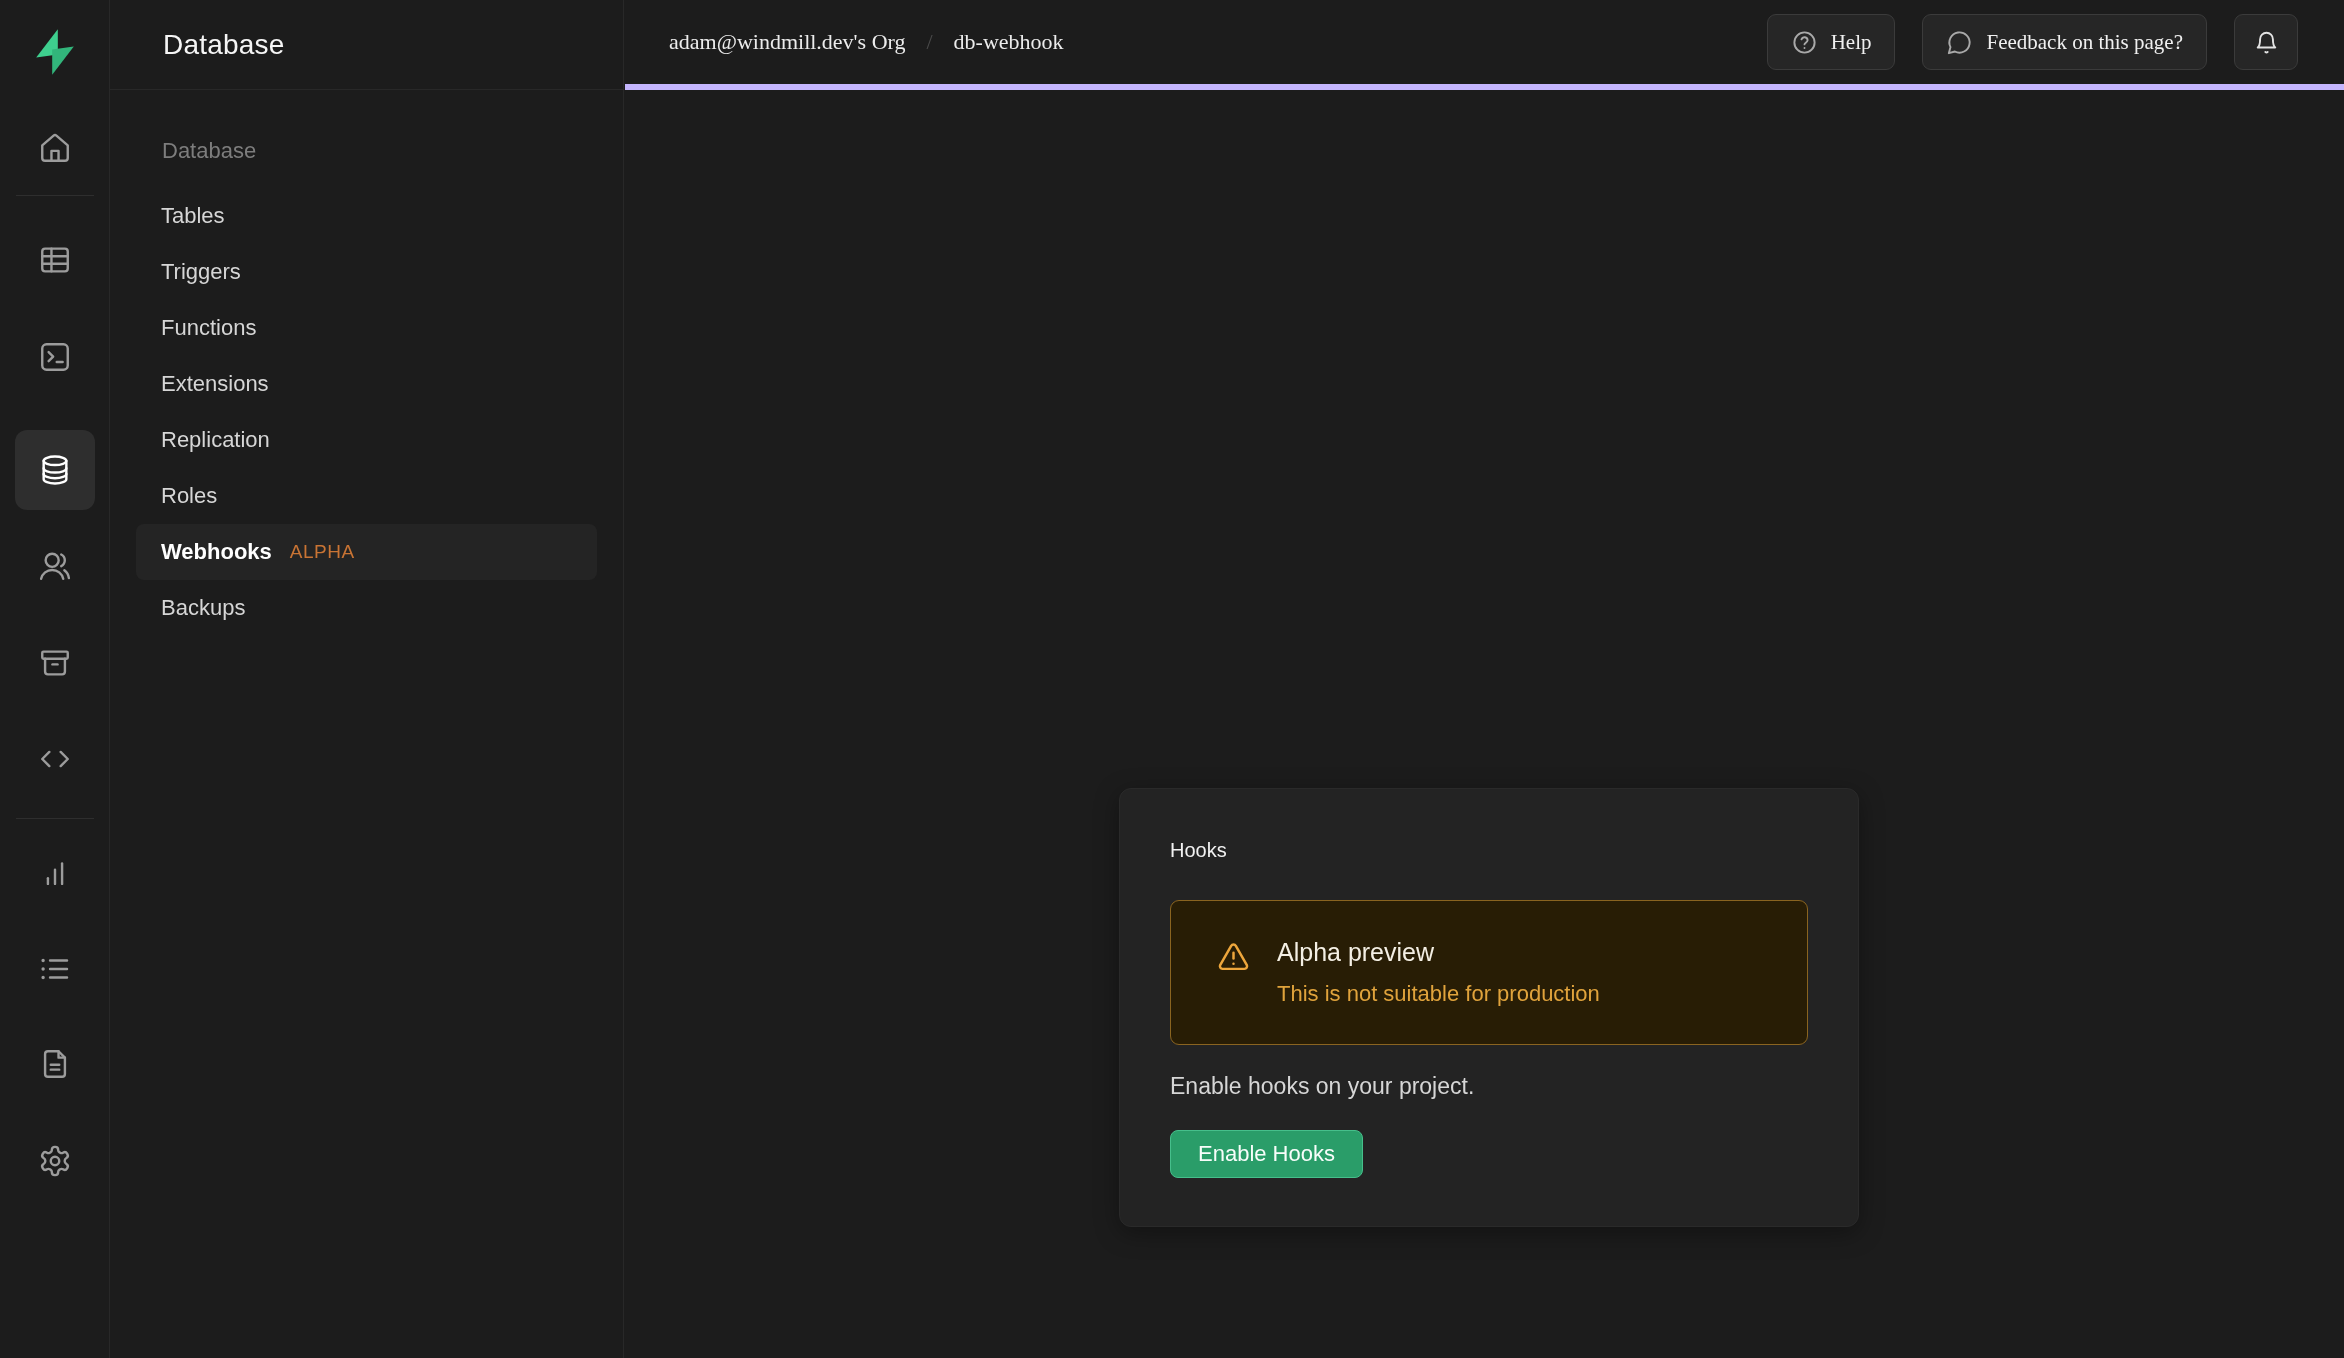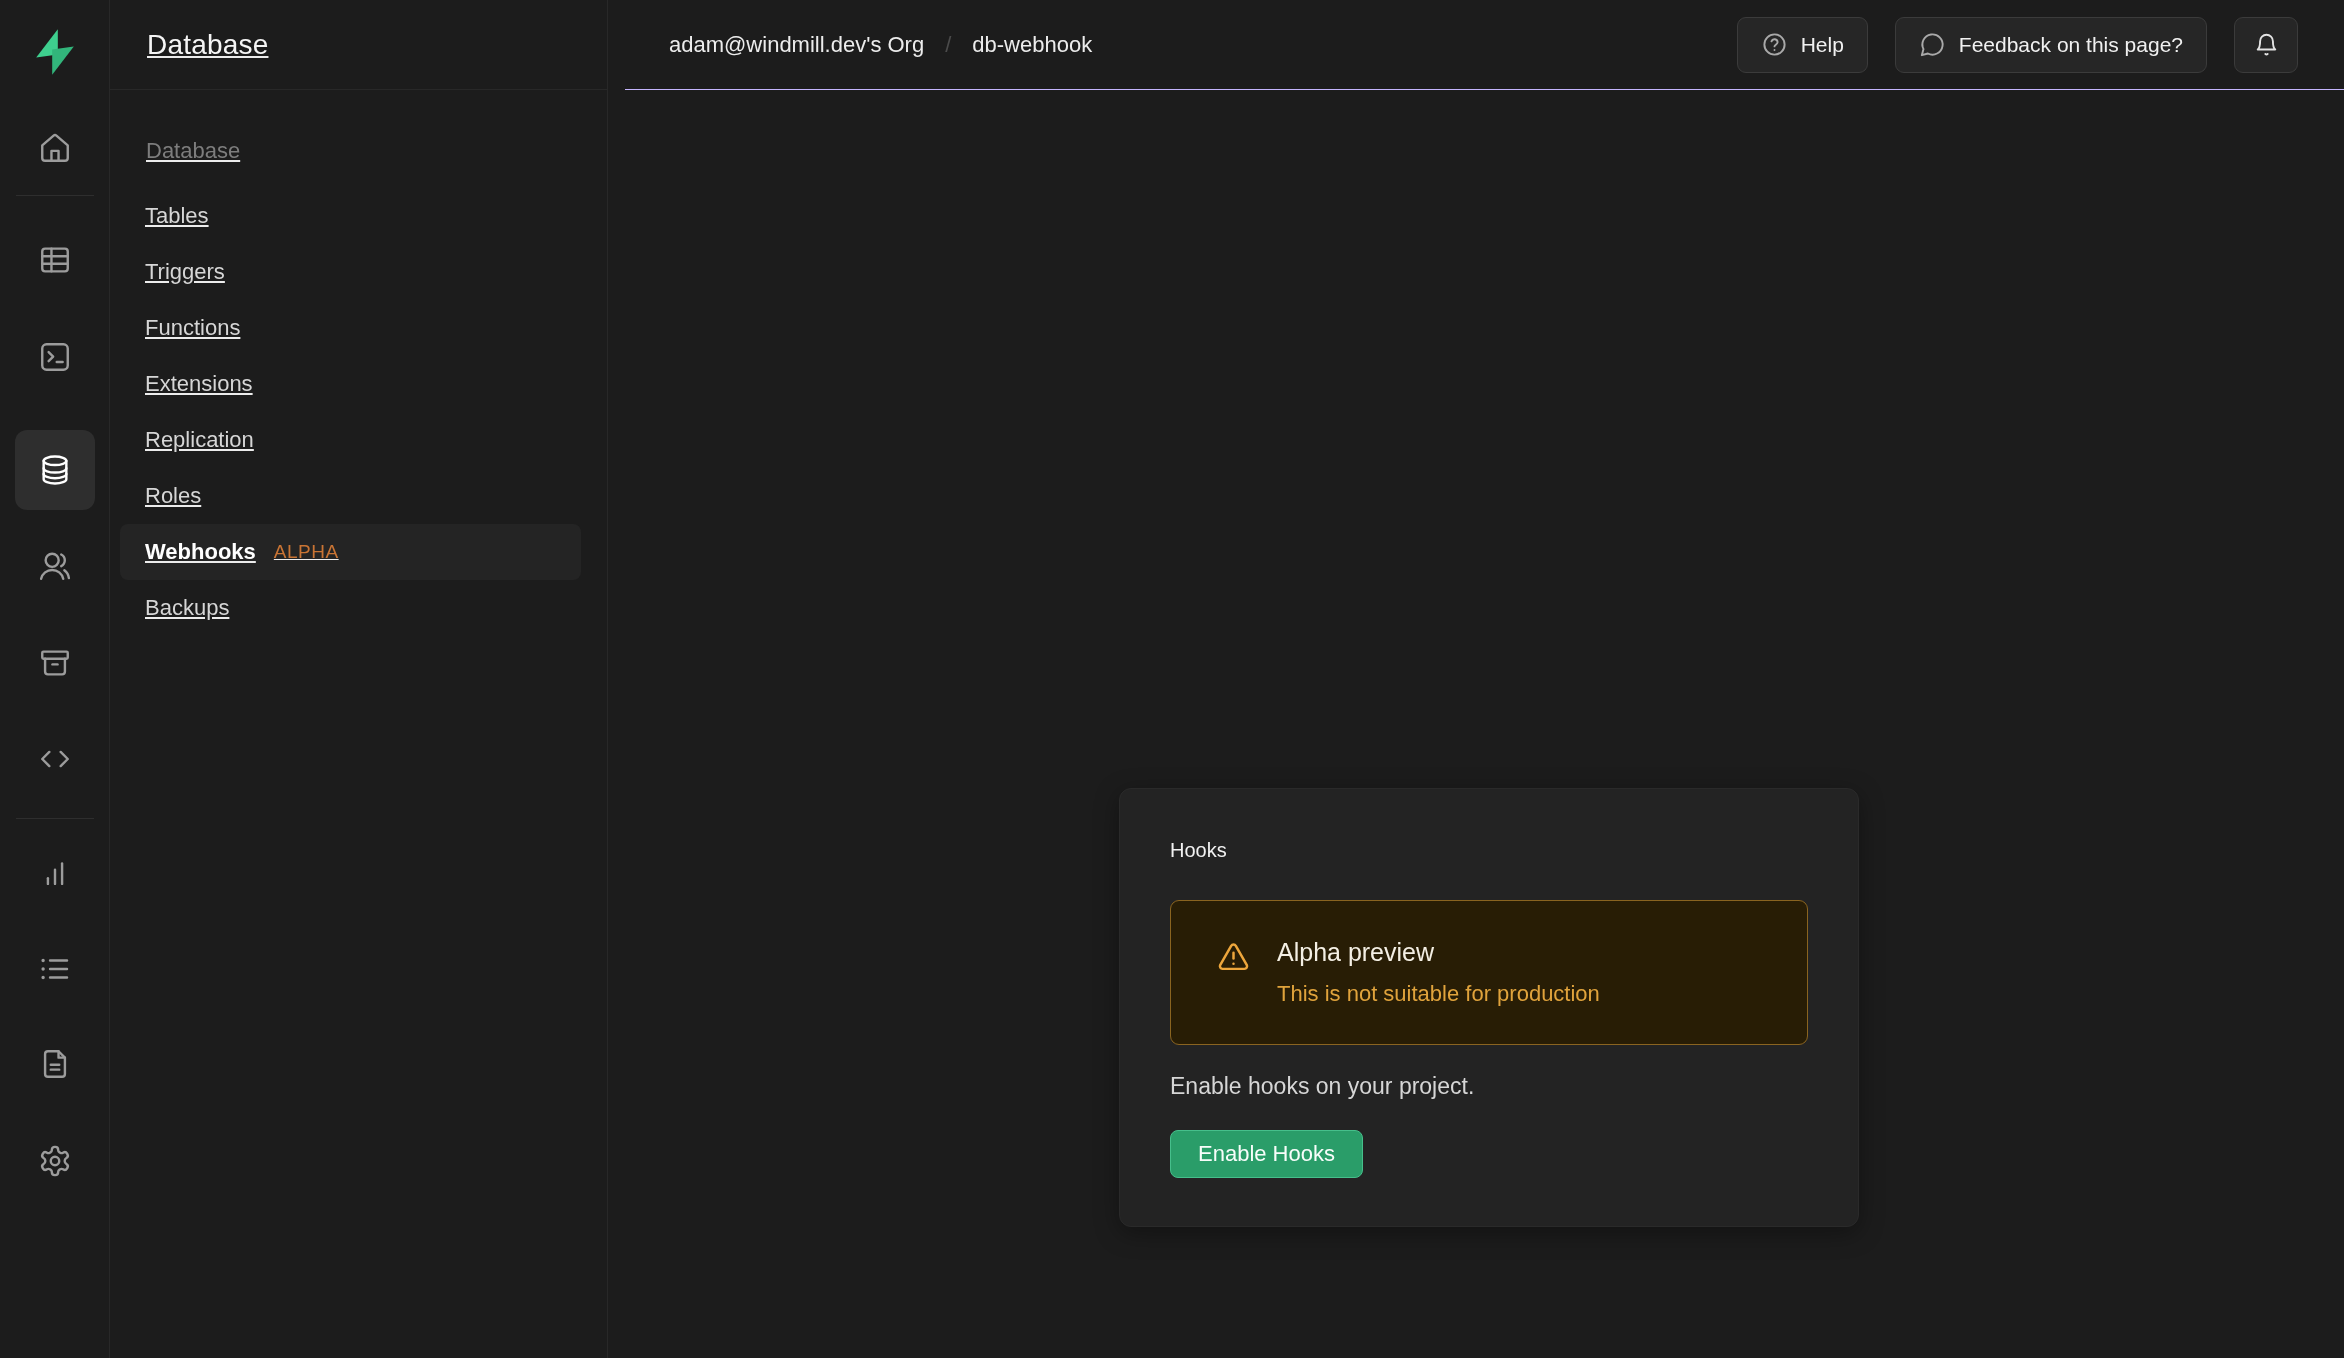--- a/index.html
+++ b/index.html
@@ -26,50 +26,50 @@
     display: flex; align-items: center; justify-content: center;
     border-radius: 12px; cursor: pointer;
   }
   .rail-btn svg { width: 34px; height: 34px; stroke: #9c9c9c; fill: none; stroke-width: 1.7; stroke-linecap: round; stroke-linejoin: round; }
   .rail-btn.active { background: #2e2e2e; }
   .rail-btn.active svg { stroke: #ffffff; }
   .rail-divider { position: absolute; left: 16px; width: 78px; height: 1px; background: #2e2e2e; }
 
   
   .sidebar {
-    position: fixed; left: 94px; top: 0;
+    position: fixed; left: 110px; top: 0;
     width: 514px; height: 1358px;
     background: #1c1c1c;
     border-right: 1px solid #282828;
     z-index: 2;
-    text-decoration: underline;
   }
   .sidebar-header {
     height: 90px; border-bottom: 1px solid #282828;
     display: flex; align-items: center; padding-left: 53px;
   }
   .sidebar-header h1 { font-size: 28px; font-weight: 500; color: #f5f5f5; letter-spacing: 0.2px; }
   .menu { padding: 0 26px; }
   .menu-section-title { margin: 48px 0 24px; padding-left: 26px; font-size: 22px; color: #7d7d7d; }
   .menu-item {
     height: 56px; border-radius: 8px;
     display: flex; align-items: center; padding: 0 25px;
     font-size: 22px; color: #d6d6d6; cursor: pointer;
   }
   .menu-item.active { background: #242424; color: #ffffff; font-weight: 700; }
   .menu-badge { margin-left: 18px; font-size: 19px; font-weight: 400; letter-spacing: 0.5px; color: #c97434; }
 
   
   .main { margin-left: 625px; height: 1358px; display: flex; flex-direction: column; }
   .main-header {
     height: 90px; flex: 0 0 90px;
-    border-bottom: 1px solid #c4b5fd;
+    border-bottom: 6px solid #c4b5fd;
     display: flex; align-items: center;
     padding: 0 46px 0 44px;
     background: #1c1c1c;
+    font-family: Liberation Serif, serif;
   }
   .breadcrumb { display: flex; align-items: center; gap: 21px; font-size: 22px; }
   .crumb { color: #ececec; cursor: pointer; }
   .crumb-sep { color: #4b4b4b; font-size: 22px; }
   .header-actions { margin-left: auto; display: flex; align-items: center; gap: 27px; }
   .hbtn {
     height: 56px; border-radius: 9px;
     background: #262626; border: 1px solid #3b3b3b;
     display: flex; align-items: center; gap: 13px;
     padding: 0 23px; font-size: 21px; color: #f0f0f0;

